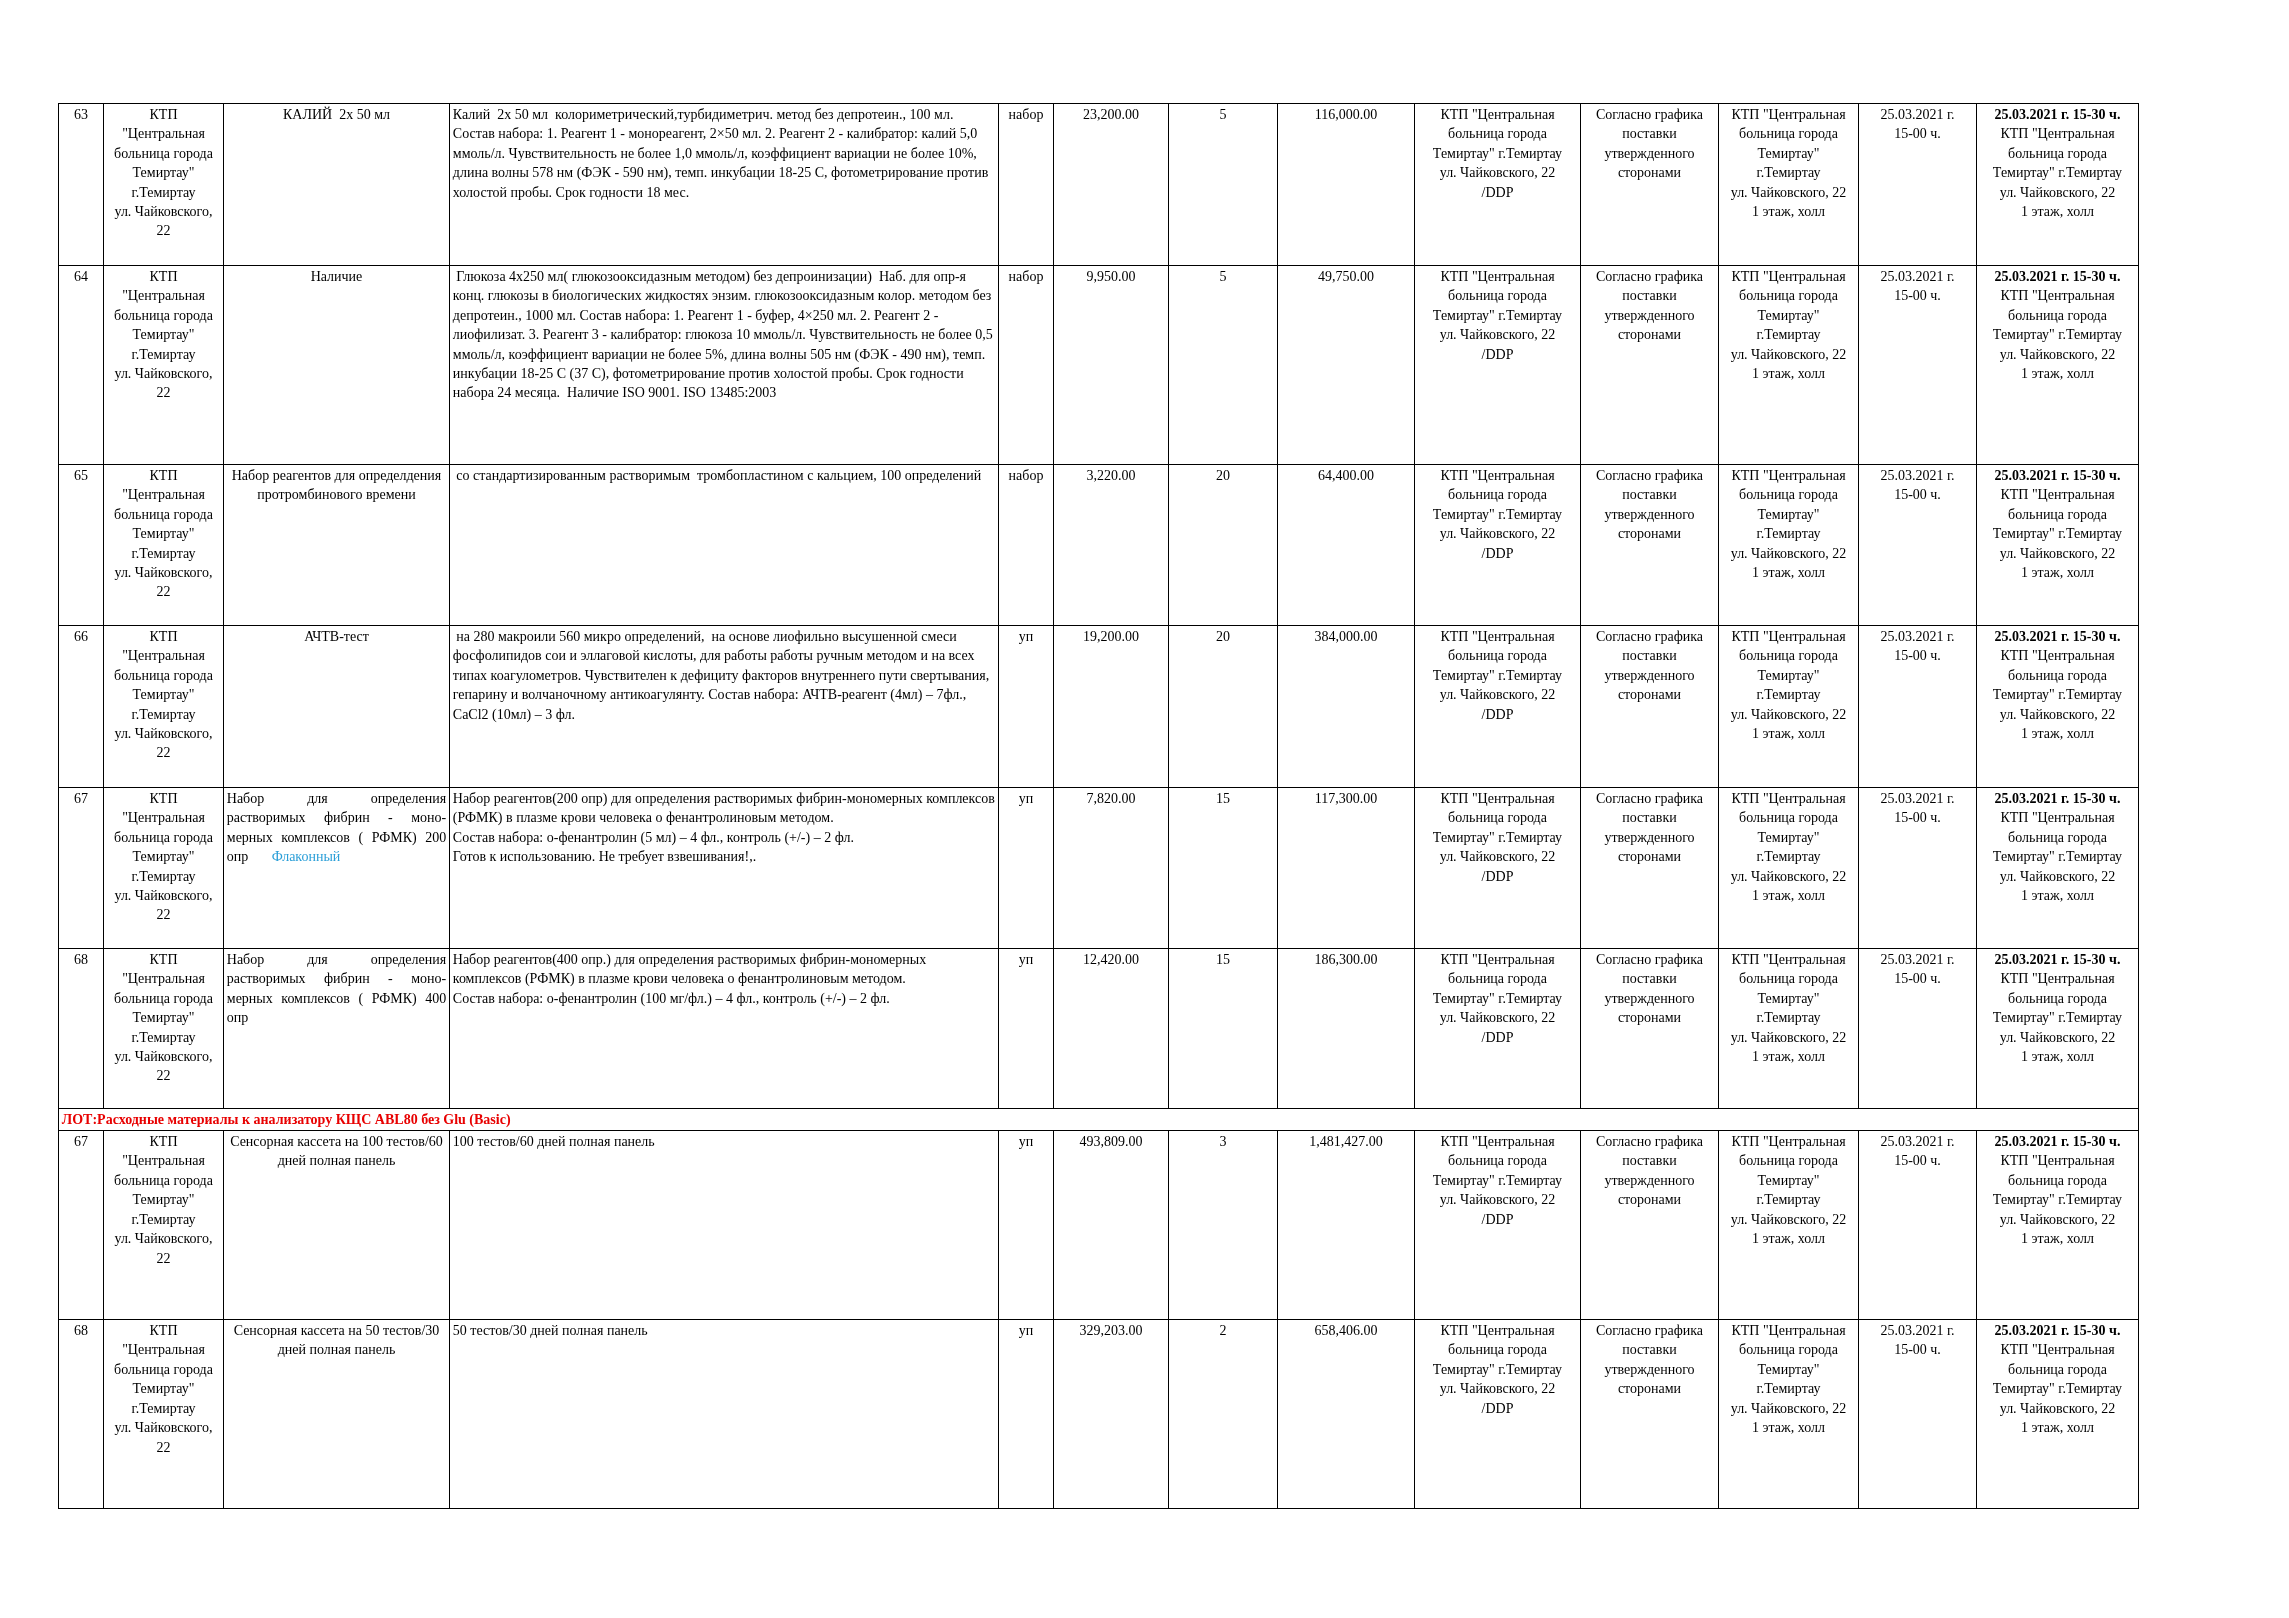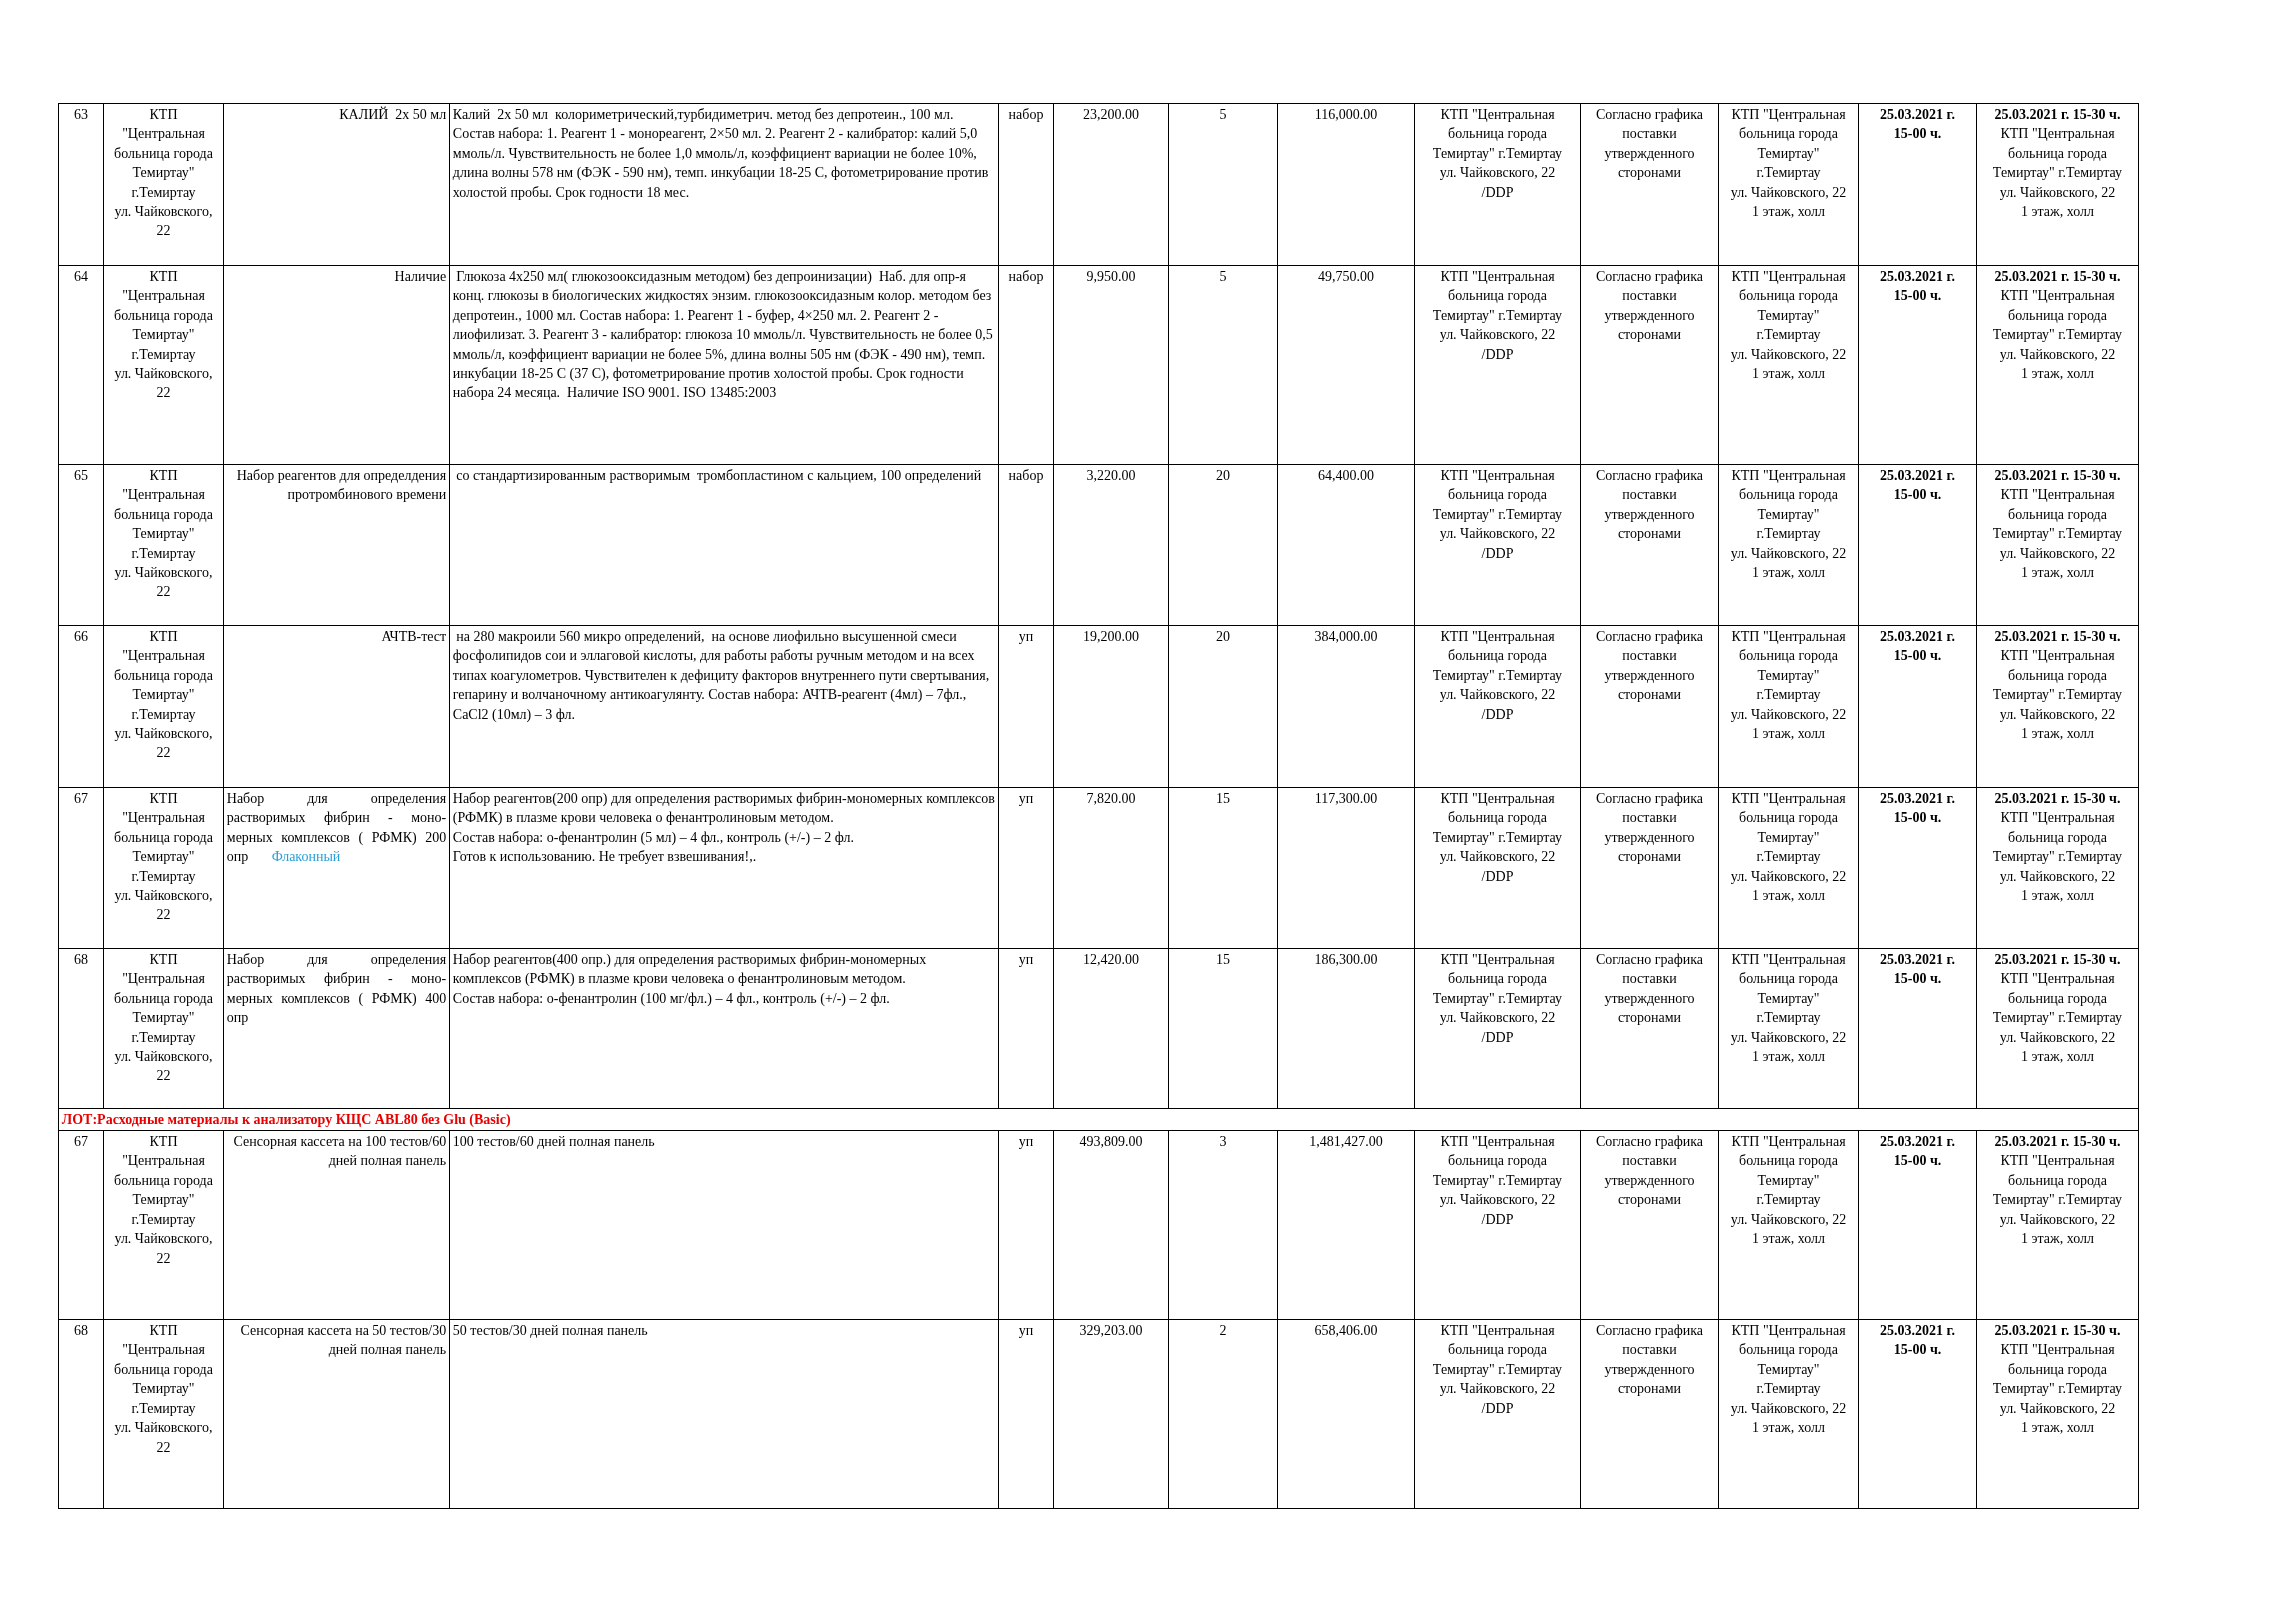--- a/index.html
+++ b/index.html
@@ -9,24 +9,24 @@
   }
   table.doc{
     position:absolute;left:58px;top:103px;width:2081px;
     border-collapse:collapse;table-layout:fixed;
   }
   table.doc td{
     border:1.8px solid #000;vertical-align:top;overflow:hidden;
     font-size:14px;line-height:19.4px;padding:0.9px 2.8px;
   }
   td.c-center{text-align:center;white-space:pre-line;}
-  td.c-left{text-align:right;white-space:pre-wrap;}
+  td.c-left{text-align:center;white-space:pre-wrap;}
   td.c-just{text-align:justify;white-space:normal;}
   td.c-desc{text-align:left;white-space:pre-wrap;padding-right:4.6px;margin-top:42px;}
-  td.c-bold{font-weight:bold;}
+  td.c-bold{font-weight:normal;}
   .opening-date{font-weight:bold;text-align:center;white-space:nowrap;}
   .opening-place{text-align:center;white-space:pre-line;}
   td.lot-cell{
     color:#e80000;font-weight:bold;text-align:left;font-size:14.3px;
     line-height:15.7px;padding:0 1.8px;white-space:nowrap;
   }
   .link-text{color:#2b9fd8;margin-left:20px;}
 </style>
 </head>
 <body>

